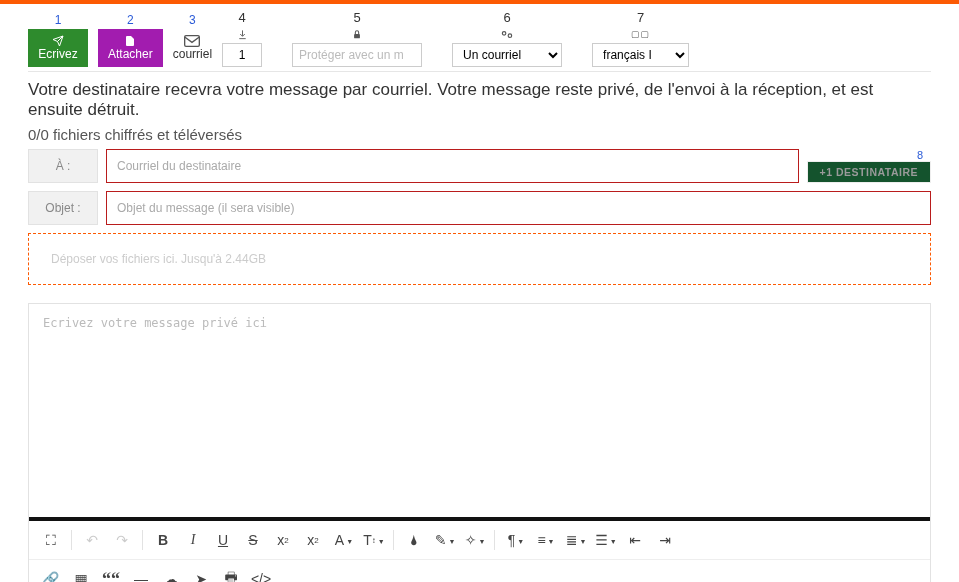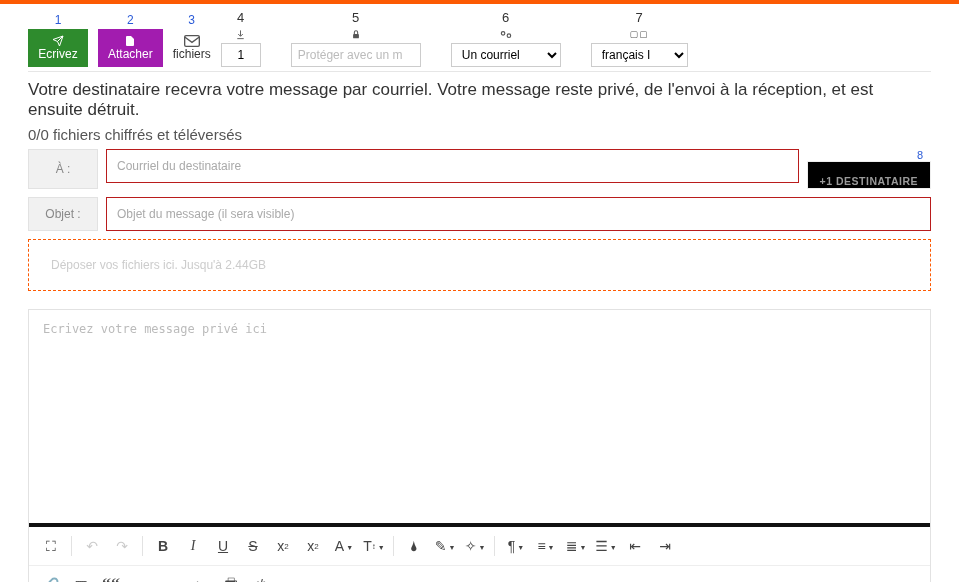--- a/index.html
+++ b/index.html
@@ -20,21 +20,21 @@
   .sel { height:24px; border:1px solid #ccc; font-size:12px; background:#fff; padding: 0 20px 0 6px;}
   .sel-wide{min-width:110px;}
   .tool-item { display:flex; flex-direction:column; align-items:center; gap:2px;}
   .tool-icon-top { font-size:11px; color:#555; height:14px; display:flex; align-items:center;}
   .desc { font-size:17px; color:#333; padding: 8px 0 2px 0; }
   .fileinfo { font-size:15px; color:#555; padding: 4px 0 6px 0;}
   .row { display:flex; align-items:stretch; gap:8px; margin-bottom:8px;}
   .label-box { width:70px; background:#f1f1f1; color:#888; display:flex; align-items:center; justify-content:center; font-size:12px; border:1px solid #e2e2e2;}
   .field { flex:1; height:34px; border:1px solid #b91c1c; font-size:12px; padding:0 10px; color:#333;}
   .field::placeholder{color:#aaa}
-  .adddest { background:#000000; border:1px solid #eee; color:#9a9a9a; font-size:10.5px; font-weight:600; letter-spacing:.5px; padding:13px 12px; cursor:pointer; height:34px; display:flex; align-items:flex-start;}
+  .adddest { background:#14532d; border:1px solid #eee; color:#9a9a9a; font-size:10.5px; font-weight:600; letter-spacing:.5px; padding:4px 12px; cursor:pointer; height:34px; display:flex; align-items:flex-start;}
   .dropzone { border:1px dashed #fc5a03; color:#ccc; font-size:12px; padding: 18px 22px; margin: 6px 0 18px 0;}
   .editor-wrap { border:1px solid #e2e2e2;}
   .editor { width:100%; height:210px; border:none; resize:none; padding:12px 14px; font-size:12px; color:#333; }
   .editor::placeholder{color:#bbb}
   .tb-sep-top { height:4px; background:#111; }
   .rt-tb { display:flex; align-items:center; padding:6px 8px; gap:2px; flex-wrap:wrap; border-bottom:1px solid #eee;}
   .rt-btn { width:28px; height:26px; display:inline-flex; align-items:center; justify-content:center; font-size:14px; color:#444; cursor:pointer; position:relative;}
   .rt-btn.b{font-weight:bold;}
   .rt-btn.i{font-style:italic; font-family:Georgia, serif;}
   .rt-btn.u{text-decoration:underline;}
@@ -79,21 +79,21 @@
 
     <div class="tool">
       <span class="num">3</span>
       <div class="link-env">
         <span class="icon">
           <svg width="16" height="12" viewBox="0 0 24 18" fill="none" stroke="#555" stroke-width="2">
               <rect x="1" y="1" width="22" height="16" rx="2"></rect>
               <path d="M1 3 L12 11 L23 3"></path>
             </svg>
         </span>
-        <span>fichiers</span>
+        <span>courriel</span>
       </div>
     </div>
 
     <div class="tool-item">
       <span class="num">4</span>
       <span class="tool-icon-top">
         <svg width="11" height="11" viewBox="0 0 24 24" fill="none" stroke="#555" stroke-width="2">
             <path d="M12 3v12"></path>
             <path d="M7 11l5 5 5-5"></path>
             <path d="M5 21h14"></path>

